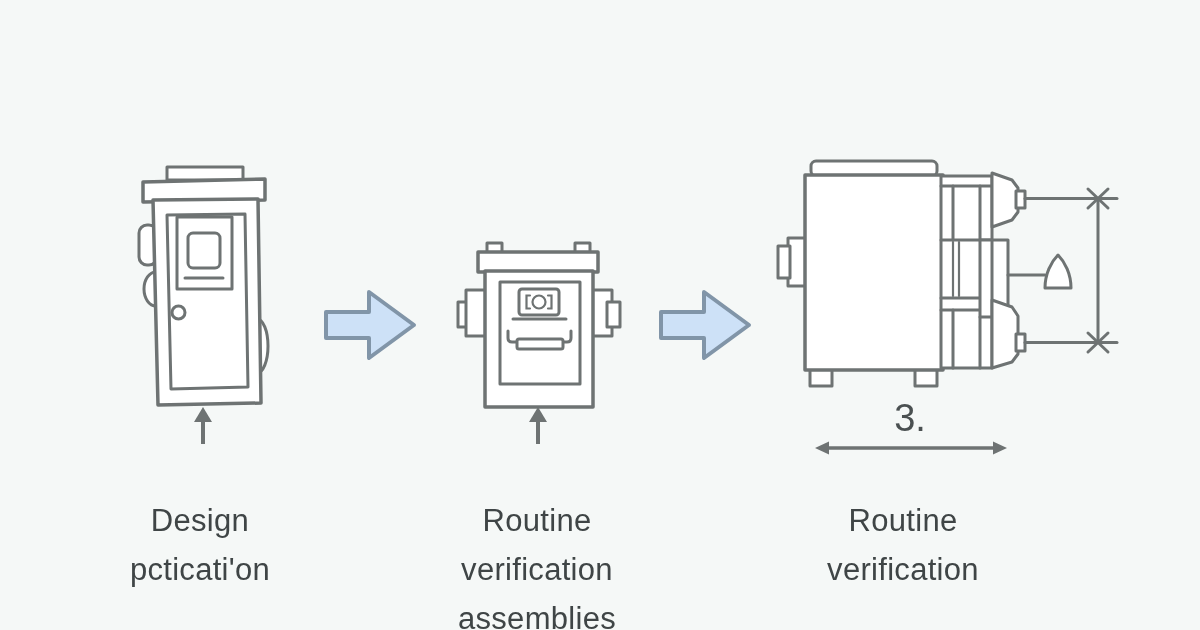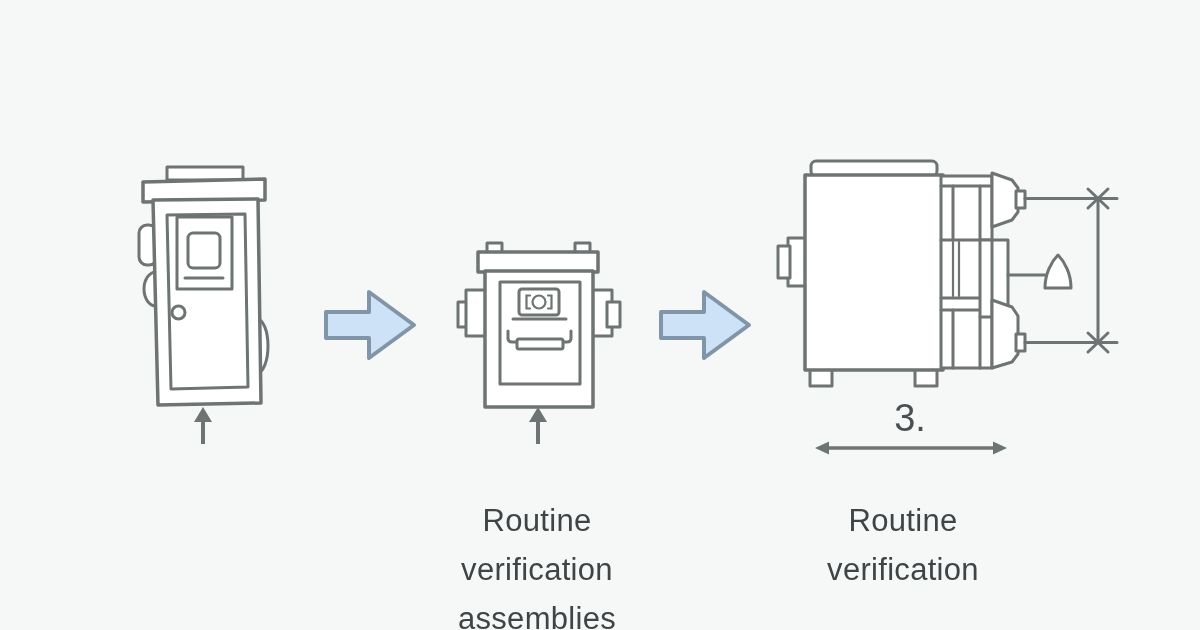--- a/index.html
+++ b/index.html
@@ -138,20 +138,24 @@
   </svg>
 
   <div class="abs dim-number" style="left:850px;top:398px;width:120px;">3.</div>
 
   <svg class="abs" style="left:812px;top:437px;" width="198" height="22" viewBox="0 0 198 22">
     <path d="M12,11 H186" stroke="var(--line)" stroke-width="3.5" fill="none"></path>
     <polygon class="solid" points="3,11 17,4.5 17,17.5"></polygon>
     <polygon class="solid" points="195,11 181,4.5 181,17.5"></polygon>
   </svg>
 
+  <div class="abs label" style="left:90px;top:496px;width:220px;">
+    <div>Design</div>
+    <div>pcticati'on</div>
+  </div>
 
   <div class="abs label" style="left:427px;top:496px;width:220px;">
     <div>Routine</div>
     <div>verification</div>
     <div>assemblies</div>
   </div>
 
   <div class="abs label" style="left:793px;top:496px;width:220px;">
     <div>Routine</div>
     <div>verification</div>

